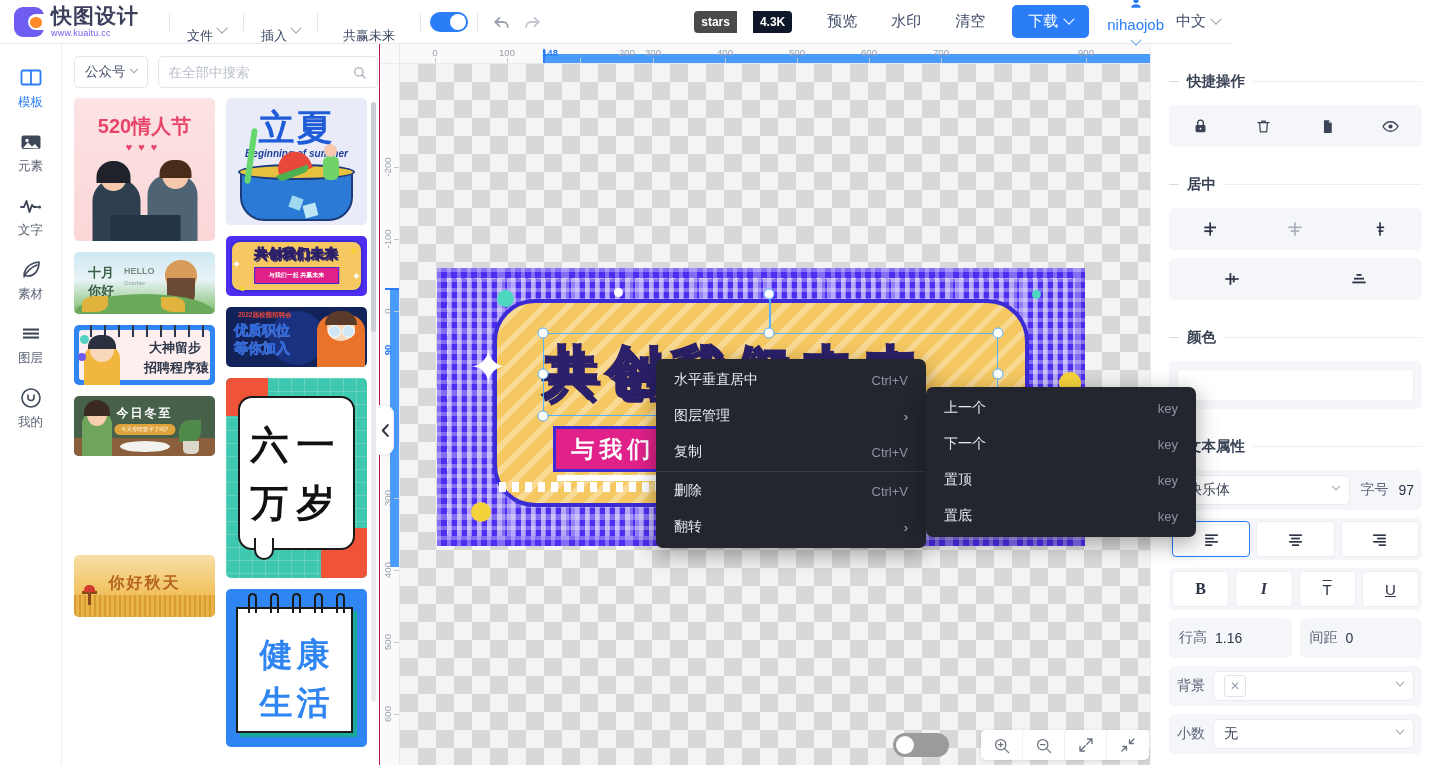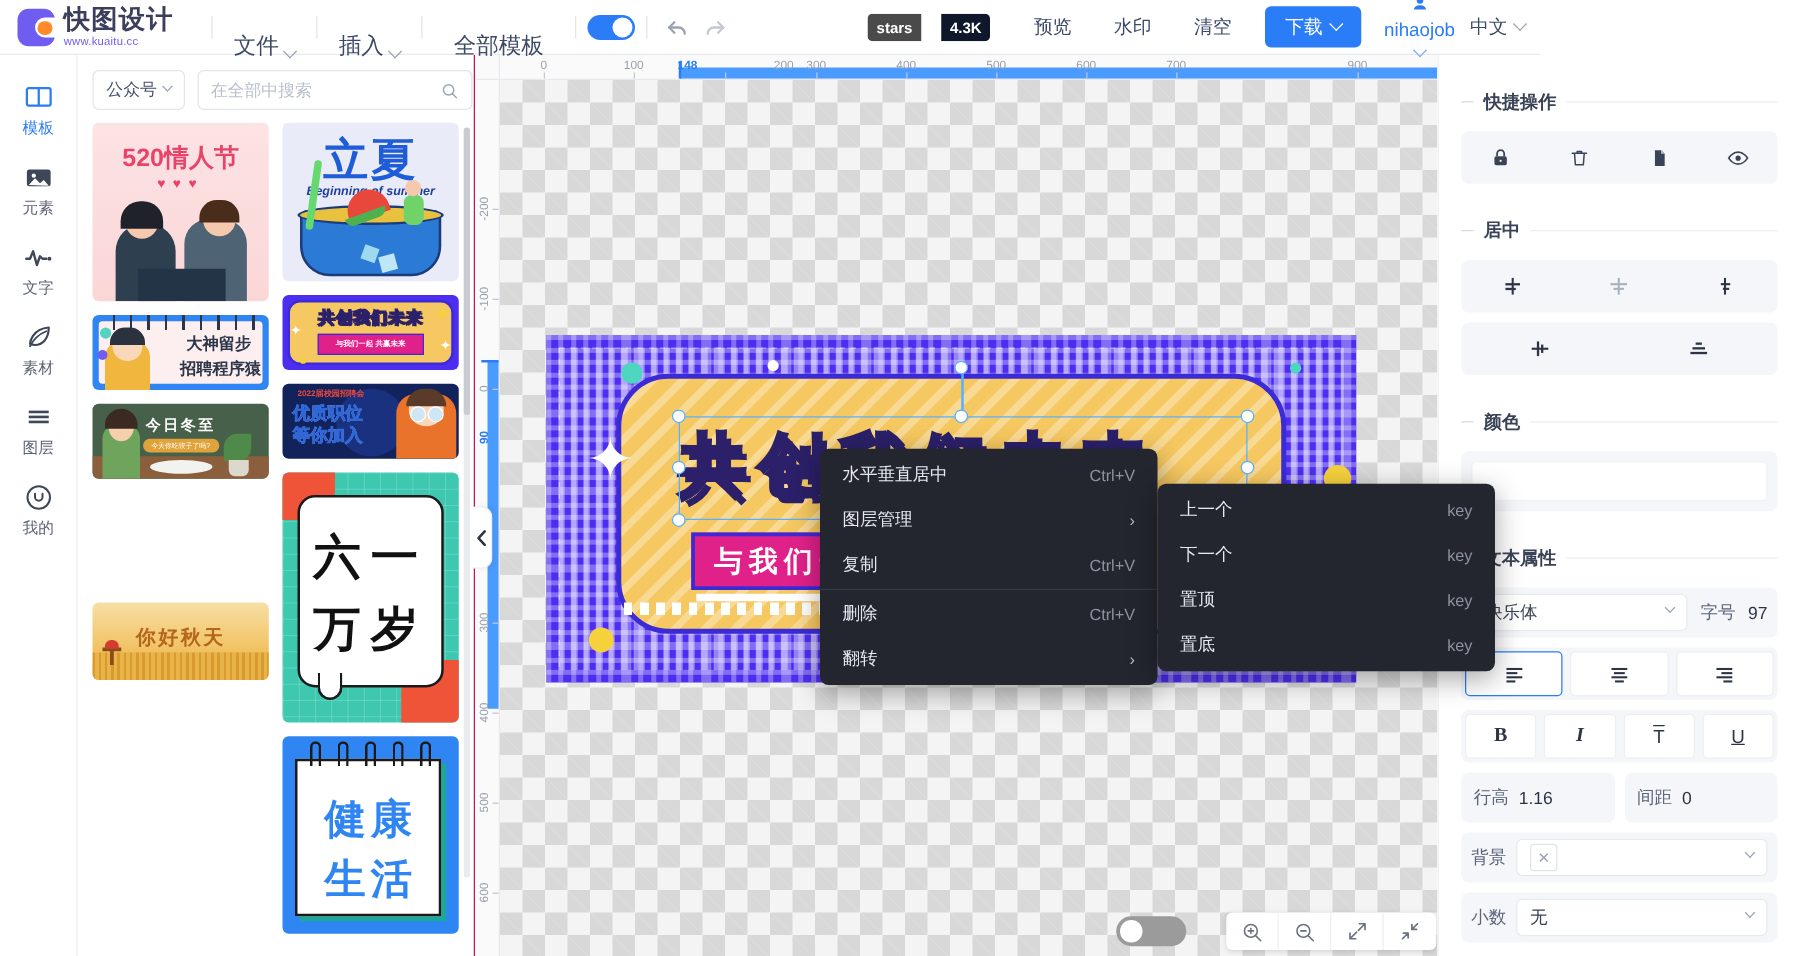--- a/index.html
+++ b/index.html
@@ -27,22 +27,22 @@
   }
   .logo-mark .dot{
     position:absolute; right:2px; top:10px; width:12px; height:11px;
     border-radius:6px; background:#ff8a2b;
   }
   .logo-text{ margin-left:7px; line-height:1; }
   .logo-title{ font-size:21px; font-weight:700; color:#3b3f5c; letter-spacing:1px; }
   .logo-sub{ font-size:9px; color:#6f5cf0; margin-top:3px; letter-spacing:.2px; }
   .hdiv{ width:1px; height:18px; background:#e3e5ea; margin:0 9px; }
   .menu-item{
-    display:flex; align-items:flex-end; gap:5px;
-    font-size:18px; color:#3d4a66; padding:4px 8px; cursor:pointer; white-space:nowrap;margin-top:28px;
+    display:flex; align-items:flex-start; gap:5px;
+    font-size:13px; color:#3d4a66; padding:4px 8px; cursor:pointer; white-space:nowrap;margin-top:28px;
   }
   .menu-item.plain{ color:#3d4a66; }
   .caret{ display:inline-block; width:8px; height:8px; border-right:1.6px solid #9aa2b1;
           border-bottom:1.6px solid #9aa2b1; transform:rotate(45deg) translate(-2px,-2px); }
   .toggle{
     width:38px;height:20px;border-radius:10px;background:#2a7cf7;position:relative;cursor:pointer;
   }
   .toggle .knob{ position:absolute; right:2px; top:2px; width:16px;height:16px;border-radius:50%;background:#fff; }
   .undo,.redo{ width:30px;height:30px;display:flex;align-items:center;justify-content:center;cursor:pointer; }
   .header-spacer{ flex:1 1 auto; }
@@ -254,21 +254,21 @@
     <span>文件</span>
     <i class="caret"></i>
   </div>
   <div class="hdiv"></div>
   <div class="menu-item">
     <span>插入</span>
     <i class="caret"></i>
   </div>
   <div class="hdiv"></div>
   <div class="menu-item plain" style="padding-left:16px;padding-right:16px">
-    <span>全部模板</span>
+    <span>共赢未来</span>
   </div>
   <div class="hdiv"></div>
   <div class="toggle">
       <div class="knob"></div>
     </div>
   <div class="hdiv"></div>
   <div class="undo">
     <svg width="20" height="20" viewBox="0 0 24 24" fill="none">
       <path d="M9 7L4 12l5 5" stroke="#9aa2b1" stroke-width="2.2" stroke-linecap="round" stroke-linejoin="round"></path>
       <path d="M4 12h9a6 6 0 016 6" stroke="#9aa2b1" stroke-width="2.2" stroke-linecap="round"></path>
@@ -384,20 +384,31 @@
               <div style="position:absolute;left:4px;top:-2px;width:34px;height:22px;border-radius:16px 16px 0 0;background:#20222b;"></div>
               <div style="position:absolute;right:0;bottom:0;width:50px;height:66px;background:#4e6374;border-radius:20px 20px 0 0;"></div>
               <div style="position:absolute;right:9px;top:0;width:26px;height:26px;border-radius:50%;background:#f6c9ae;"></div>
               <div style="position:absolute;right:6px;top:-3px;width:32px;height:18px;border-radius:14px 14px 0 0;background:#4a2c1a;"></div>
               <div style="position:absolute;left:18px;bottom:0;width:70px;height:26px;background:#243447;"></div>
             </div>
             <div style="position:absolute;left:50%;bottom:34px;transform:translateX(-50%);width:72px;height:60px;border-radius:50%;background:#ef3a46;z-index:-1;"></div>
           </div>
         </div>
 
+        <div class="thumb" style="height:62px;background:linear-gradient(180deg,#cfe9f3 0%,#e8f3f6 45%,#7ebd6a 100%)">
+          <div style="position:absolute;left:14px;top:12px;color:#3b5f49;font-size:13px;font-weight:800;">十月</div>
+          <div style="position:absolute;left:50px;top:14px;color:#7a8f84;font-size:9px;font-weight:700;">HELLO</div>
+          <div style="position:absolute;left:50px;top:28px;color:#8fa398;font-size:6px;">October</div>
+          <div style="position:absolute;left:14px;top:30px;color:#3b5f49;font-size:13px;font-weight:800;">你好</div>
+          <div style="position:absolute;right:18px;top:8px;width:32px;height:30px;border-radius:50% 50% 45% 45%;background:#d99b5a;"></div>
+          <div style="position:absolute;right:20px;top:26px;width:28px;height:30px;border-radius:0 0 14px 14px;background:#6b4a35;"></div>
+          <div style="position:absolute;left:0;bottom:0;width:100%;height:20px;background:#6aa85a;border-radius:50% 50% 0 0 / 100% 100% 0 0;"></div>
+          <div style="position:absolute;left:8px;bottom:2px;width:26px;height:16px;background:#e0b43c;border-radius:50% 0;"></div>
+          <div style="position:absolute;right:30px;bottom:2px;width:24px;height:15px;background:#e0b43c;border-radius:0 50%;"></div>
+        </div>
 
         <div class="thumb" style="height:60px;background:#2f86f2">
           <div style="position:absolute;left:5px;top:5px;right:5px;bottom:5px;background:#fdeef0;border-radius:3px;"></div>
           <div style="position:absolute;left:10px;top:0;right:10px;height:12px;background:repeating-linear-gradient(90deg,transparent 0 6px,#2d3648 6px 8px,transparent 8px 14px);"></div>
           <div style="position:absolute;right:14px;top:14px;color:#2d3648;font-size:13px;font-weight:900;">大神留步</div>
           <div style="position:absolute;right:6px;top:34px;color:#2d3648;font-size:13px;font-weight:900;">招聘程序猿</div>
           <div style="position:absolute;left:10px;bottom:0;width:36px;height:40px;background:#f0b63d;border-radius:14px 14px 0 0;"></div>
           <div style="position:absolute;left:16px;top:13px;width:24px;height:24px;border-radius:50%;background:#f9d7b9;"></div>
           <div style="position:absolute;left:14px;top:10px;width:28px;height:14px;border-radius:12px 12px 0 0;background:#2a3240;"></div>
           <div style="position:absolute;left:6px;top:10px;width:9px;height:9px;border-radius:50%;background:#54d3c5;"></div>

